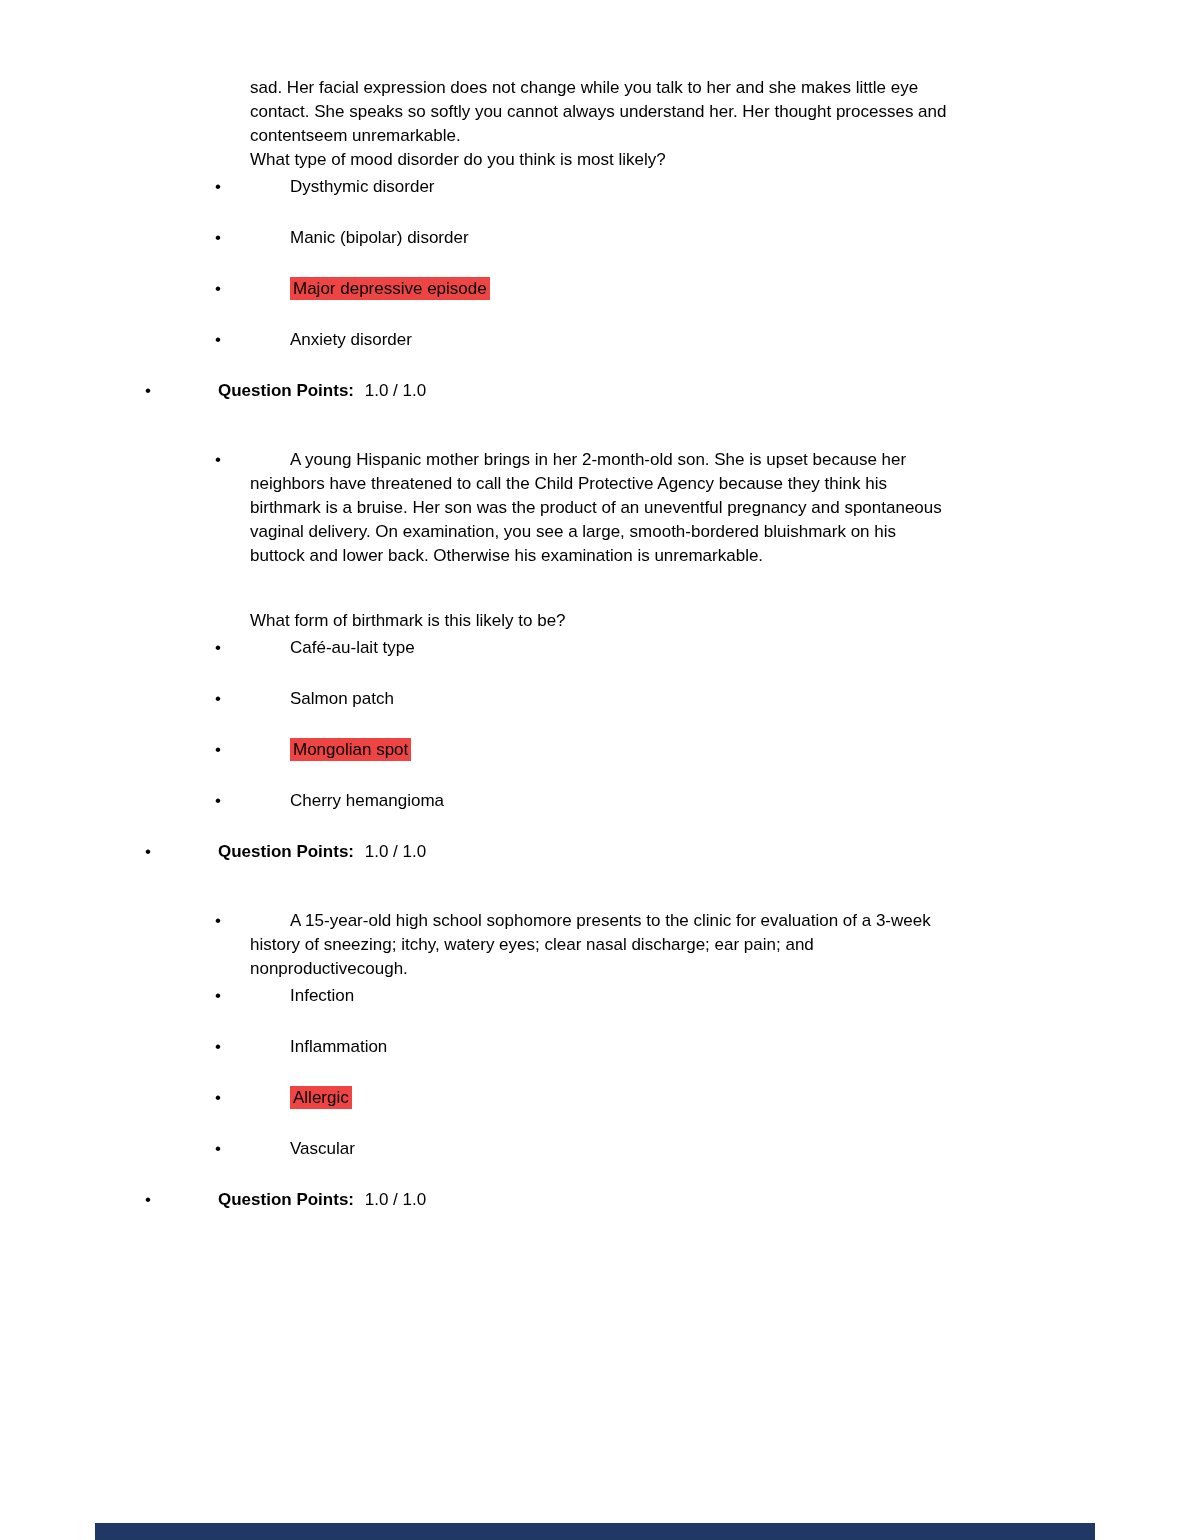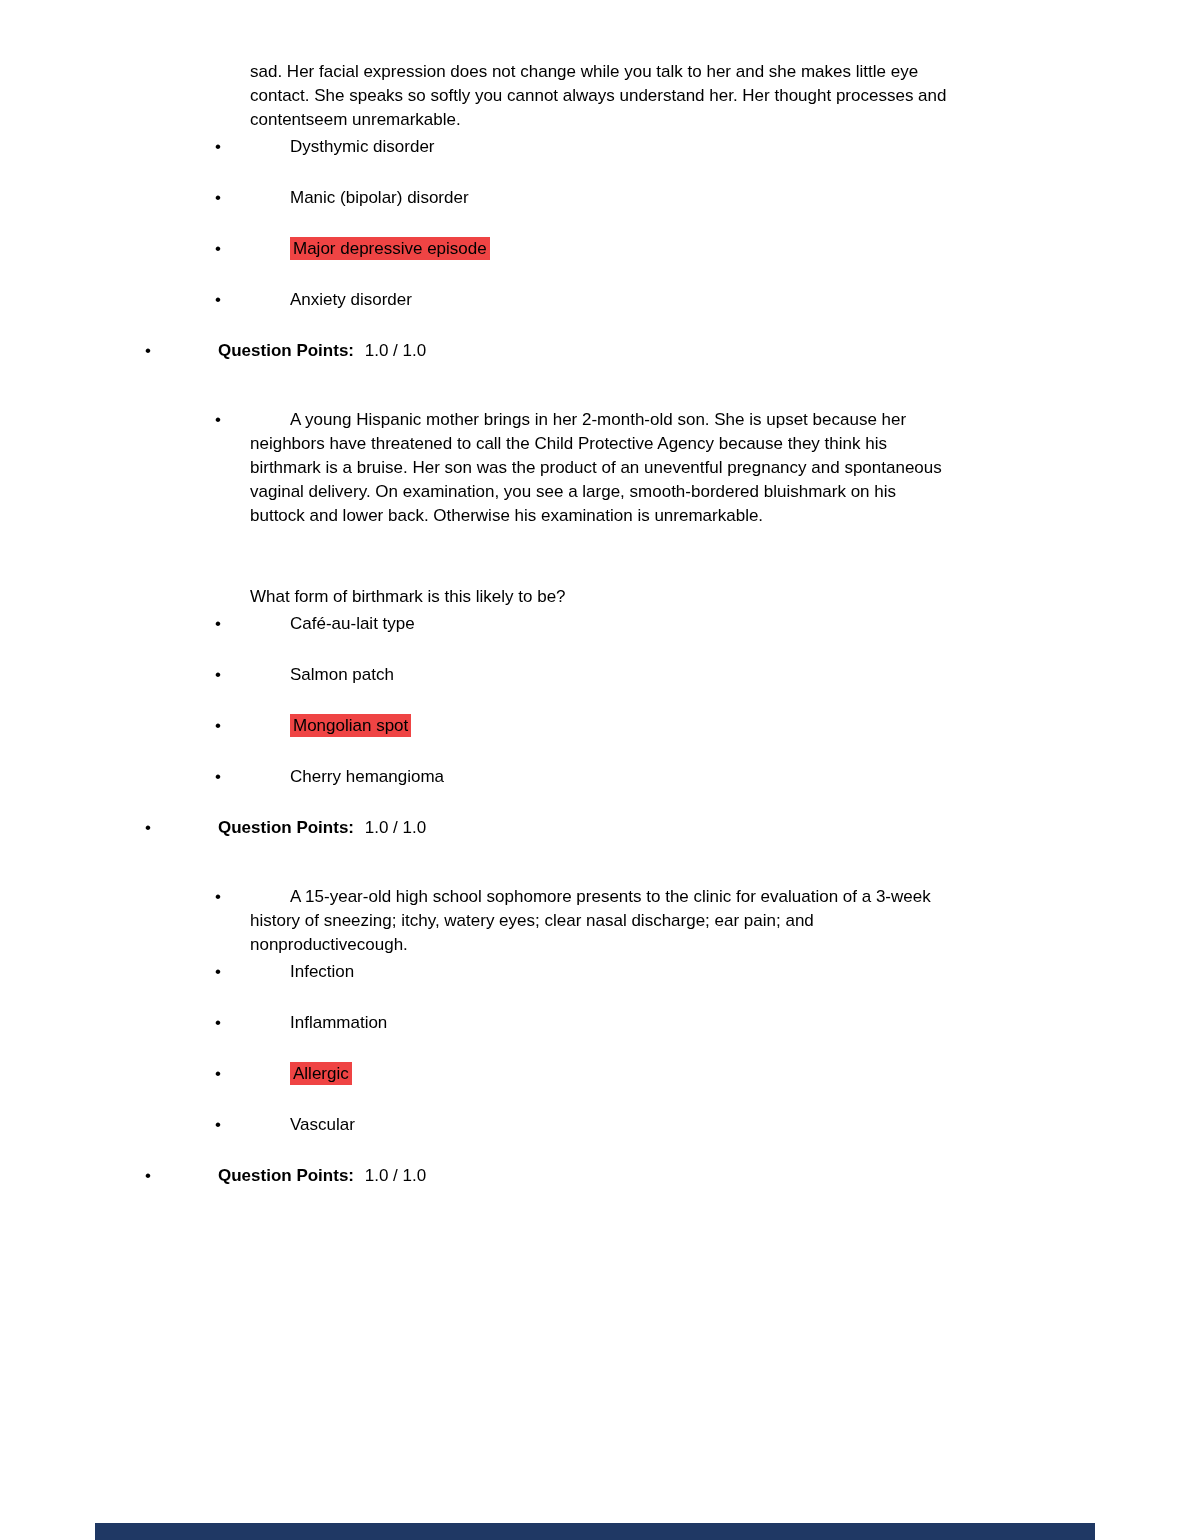--- a/index.html
+++ b/index.html
@@ -8,30 +8,30 @@
     width: 1190px;
     height: 1540px;
     background: #ffffff;
     color: #000000;
     font-family: "Liberation Sans", "DejaVu Sans", sans-serif;
     font-size: 17px;
     line-height: 24px;
     position: relative;
     overflow: hidden;
   }
-  .page { padding-top: 60px; }
+  .page { padding-top: 76px; }
 
   .question { margin-top: 45px; }
   .question.first { margin-top: 0; }
 
   .para { margin: 0 0 0 250px; width: 700px; }
   .para.bulleted { position: relative; text-indent: 40px; }
   .para-bullet { position: absolute; left: -35px; top: 0; text-indent: 0; }
   .prompt { margin: 0 0 0 250px; width: 700px; }
-  .prompt.gap { margin-top: 57px; }
+  .prompt.gap { margin-top: 41px; }
 
   .options { margin-top: 3px; }
   .option { position: relative; margin: 0 0 27px 290px; width: 660px; }
   .option .bullet { position: absolute; left: -75px; top: 0; }
 
   .highlight { background: #ef4444; padding: 2px 3px; }
 
   .points { position: relative; margin: 0 0 0 218px; }
   .points .bullet { position: absolute; left: -73px; top: 0; }
   .points-label { font-weight: bold; }
@@ -46,20 +46,21 @@
     background: #1f3864;
   }
 </style>
 </head>
 <body>
 
 <div class="page">
 
   <section class="question first">
     <p class="para">sad. Her facial expression does not change while you talk to her and she makes little eye contact. She speaks so softly you cannot always understand her. Her thought processes and contentseem unremarkable.</p>
+    <p class="prompt">What type of mood disorder do you think is most likely?</p>
     <div class="options">
       <div class="option">
         <span class="bullet">•</span>
         <span class="opt-label">Dysthymic disorder</span>
       </div>
       <div class="option">
         <span class="bullet">•</span>
         <span class="opt-label">Manic (bipolar) disorder</span>
       </div>
       <div class="option">

